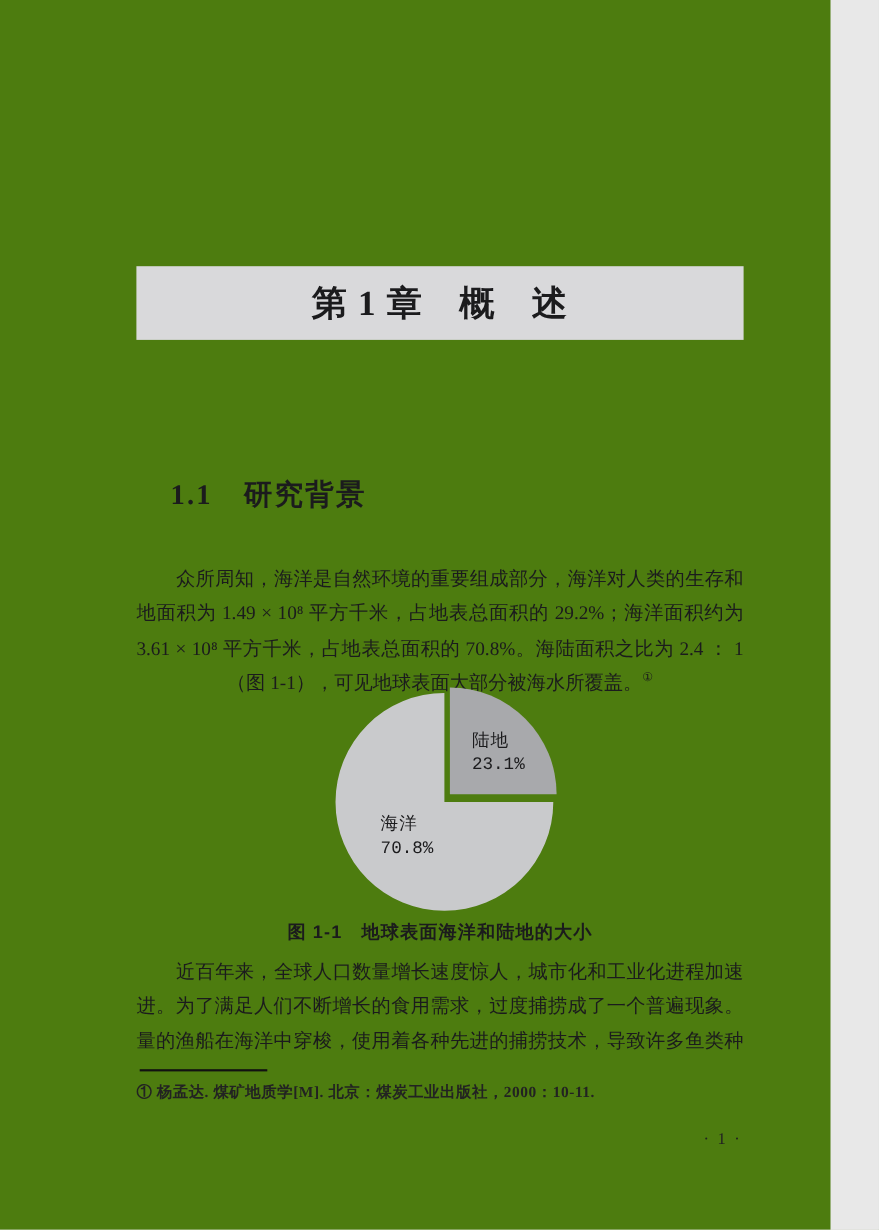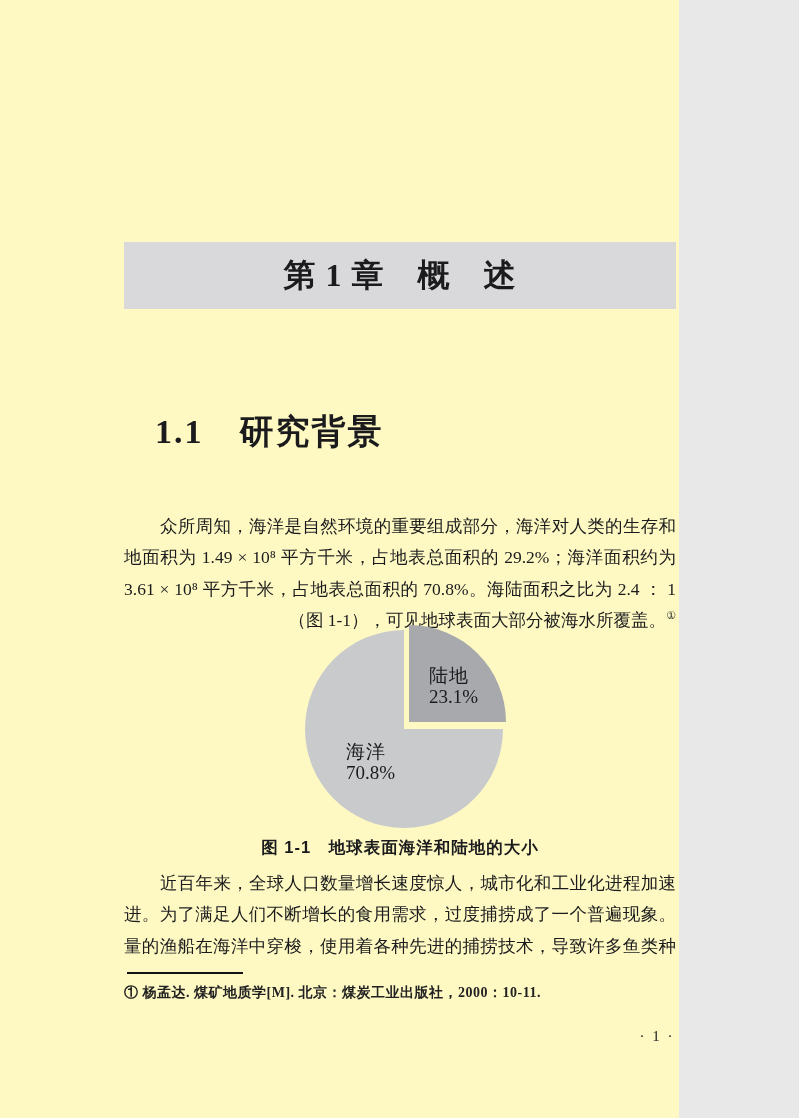--- a/index.html
+++ b/index.html
@@ -1,53 +1,54 @@
 <!DOCTYPE html>
 <html><head>
 <meta charset="utf-8">
 <style>
   html,body{margin:0;padding:0;background:#e8e8e8;}
   .page{
     position:relative;
-    width:679px;height:1118px;
-    background:#fef9c3;
+    width:755px;height:1118px;
+    background:#4d7c0f;
     overflow:hidden;
     font-family:"Liberation Serif","DejaVu Serif",serif;
     color:#1b1b1d;
   }
   .chapter-banner{
     position:absolute;left:124px;top:242px;width:552px;height:67px;
     background:#d9d9db;
     display:flex;align-items:center;justify-content:center;
   }
   .chapter-title{
     font-size:32px;font-weight:bold;letter-spacing:1px;
   }
   .section-heading{
-    position:absolute;left:155px;top:381px;
-    font-size:34px;font-weight:bold;letter-spacing:2px;
+    position:absolute;left:155px;top:410px;
+    font-size:26px;font-weight:bold;letter-spacing:2px;
   }
   .para{
     position:absolute;left:124px;width:552px;
     font-size:17.5px;line-height:31.3px;
   }
   .para .ln{
     text-align:justify;text-align-last:justify;
     height:31.3px;overflow:hidden;
   }
   .para .ln.first{text-indent:36px;}
-  .para .ln.last{text-align:right;text-align-last:auto;}
+  .para .ln.last{text-align:center;text-align-last:auto;}
   .note-sup{font-size:11px;vertical-align:super;line-height:0;}
   #para1{top:471px;margin-top:40px;}
   #para2{top:868px;}
   .figure{position:absolute;left:124px;top:613px;width:552px;height:222px;}
   .pie-svg{position:absolute;left:156px;top:0;}
   .pie-label{
-    position:absolute;font-size:19px;letter-spacing:1px;color:#1b1b1d;
+    position:absolute;font-size:16px;letter-spacing:1px;color:#1b1b1d;
     white-space:nowrap;
+    font-family:Liberation Mono, monospace;
   }
   #lbl-land-name{left:305px;top:50px;}
   #lbl-land-val{left:305px;top:73px;letter-spacing:0;}
   #lbl-ocean-name{left:222px;top:126px;}
   #lbl-ocean-val{left:222px;top:149px;letter-spacing:0;}
   .figure-caption{
     position:absolute;left:124px;top:837px;width:552px;
     text-align:center;
     font-family:"Liberation Sans","DejaVu Sans",sans-serif;
     font-weight:bold;font-size:16.5px;letter-spacing:1px;

